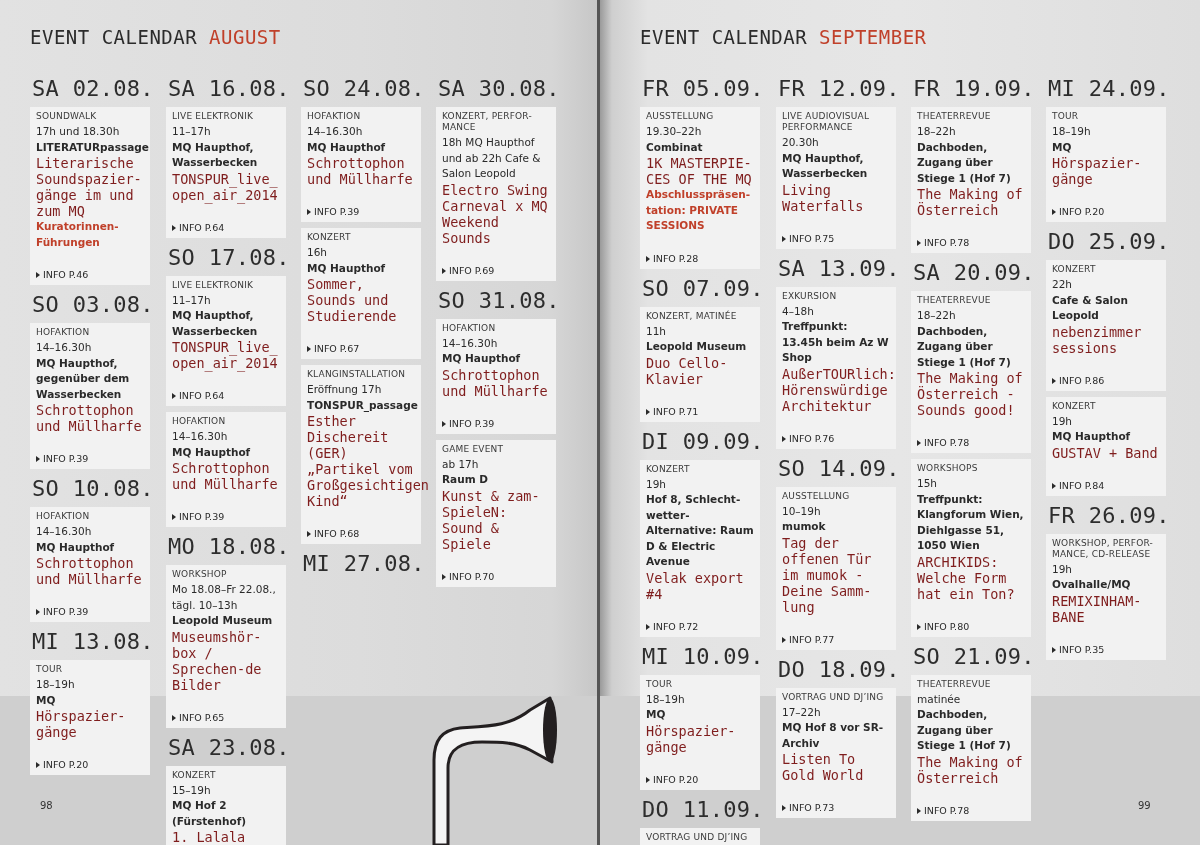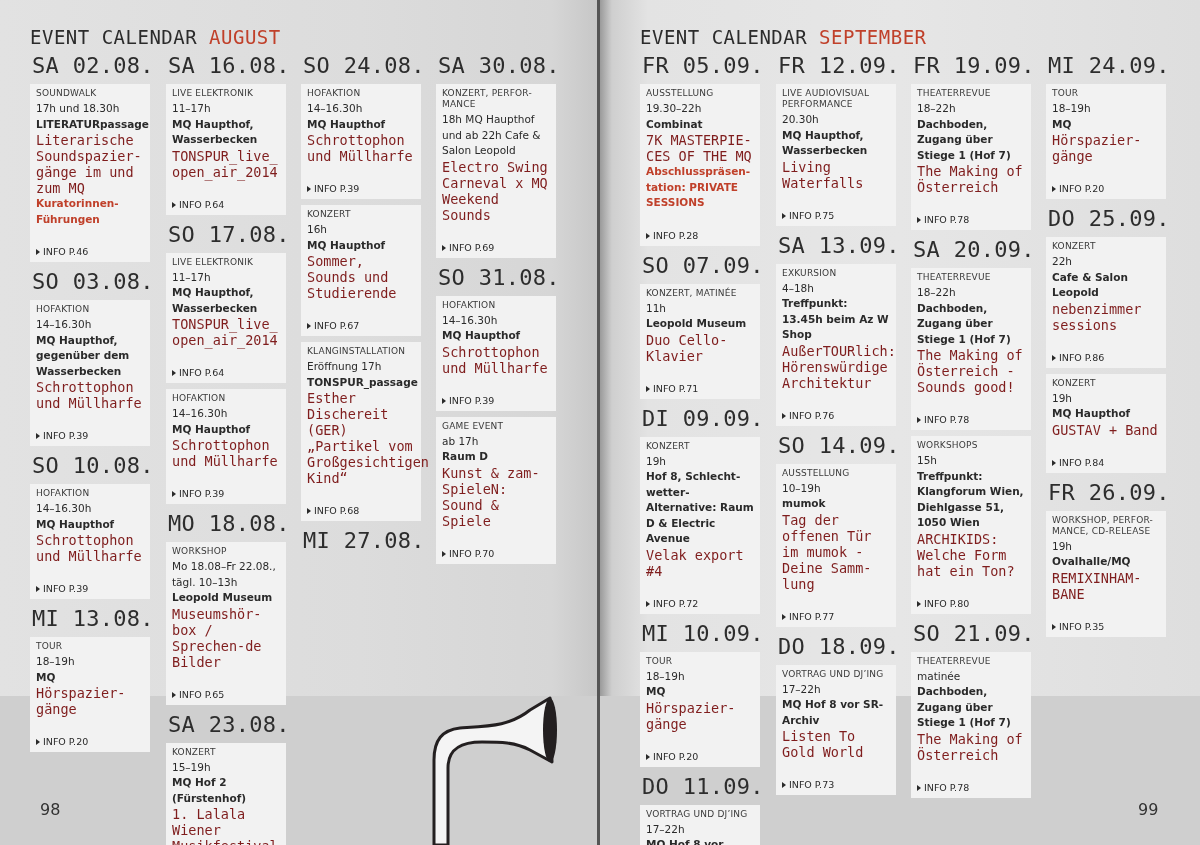--- a/index.html
+++ b/index.html
@@ -26,21 +26,21 @@
     background: #555;
   }
   .cal-title {
     position: absolute; top: 26px;
     font-family: "DejaVu Sans Mono", monospace;
     font-size: 19px; letter-spacing: 0.5px; color: #2b2b2b;
     white-space: nowrap;
   }
   .cal-title .month { color: #c0402a; }
   .col {
-    position: absolute; top: 52px; width: 122px;
+    position: absolute; top: 75px; width: 122px;
   }
   .date {
     font-family: "DejaVu Sans Mono", monospace;
     font-size: 22px; line-height: 28px; color: #2d2d2d;
     margin: 0 0 4px 2px; letter-spacing: 0.3px;
     white-space: nowrap;
   }
   .card {
     background: #f2f2f2;
     padding: 4px 5px 4px 6px;
@@ -65,21 +65,21 @@
   .info {
     font-size: 9.5px; line-height: 13px; color: #2a2a2a; margin-top: 18px;
     white-space: nowrap;
   }
   .info .arrow {
     display: inline-block; width: 0; height: 0;
     border-top: 3.5px solid transparent; border-bottom: 3.5px solid transparent;
     border-left: 4px solid #2a2a2a; margin-right: 3px; vertical-align: 0px;
   }
   .pnum {
-    position: absolute; top: 800px; font-size: 16px; color: #333;
+    position: absolute; top: 800px; font-size: 10px; color: #333;
   }
   .horn {
     position: absolute; left: 420px; top: 690px; width: 140px; height: 155px;
   }
 </style>
 </head>
 <body>
 
 <div class="page page-left">
   <div class="cal-title" style="left:30px;">
@@ -229,21 +229,21 @@
     <span>EVENT CALENDAR</span>
     <span class="month">SEPTEMBER</span>
   </div>
   <div id="right-cols">
       <div class="col" style="left: 40px;">
         <div class="date">FR 05.09.</div>
         <div class="card">
           <div class="cat">AUSSTELLUNG</div>
           <div class="line">19.30–22h</div>
           <div class="line b">Combinat</div>
-          <div class="ttl">7K MASTERPIE-CES OF THE MQ</div>
+          <div class="ttl">1K MASTERPIE-CES OF THE MQ</div>
           <div class="sub">Abschlusspräsen-tation: PRIVATE SESSIONS</div>
           <div class="info"><span class="arrow"></span><span>INFO P.28</span></div>
         </div>
         <div class="date">SO 07.09.</div>
         <div class="card">
           <div class="cat">KONZERT, MATINÉE</div>
           <div class="line">11h</div>
           <div class="line b">Leopold Museum</div>
           <div class="ttl">Duo Cello-Klavier</div>
           <div class="info"><span class="arrow"></span><span>INFO P.71</span></div>

